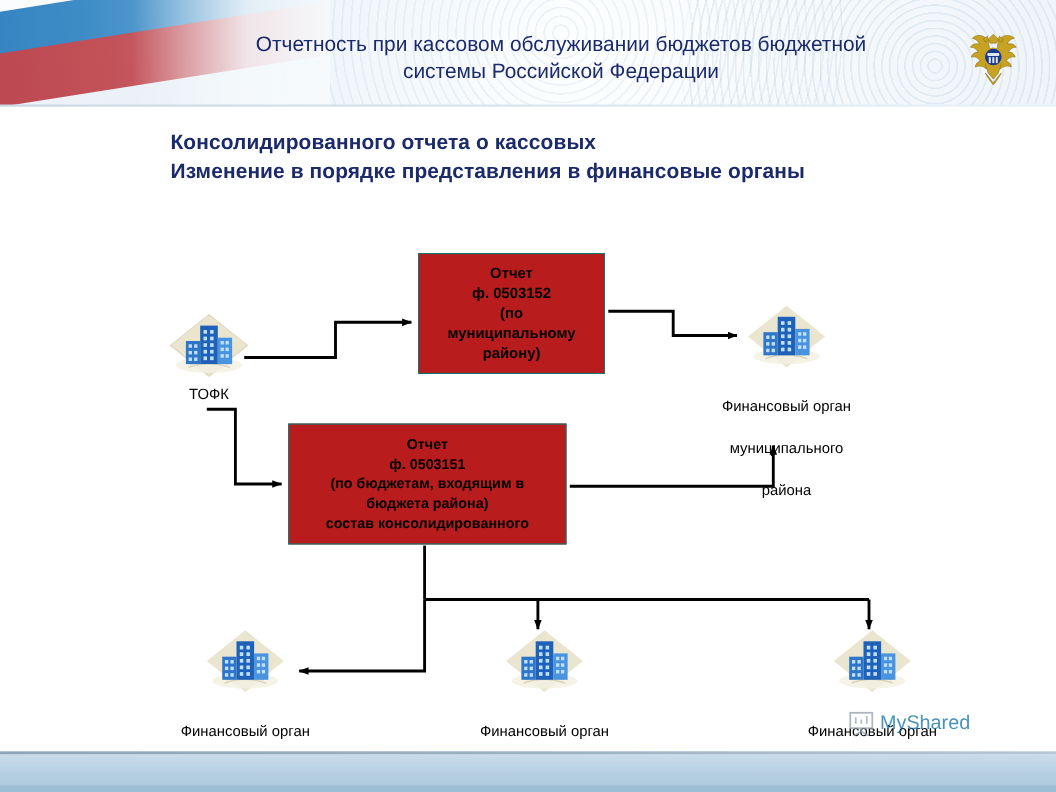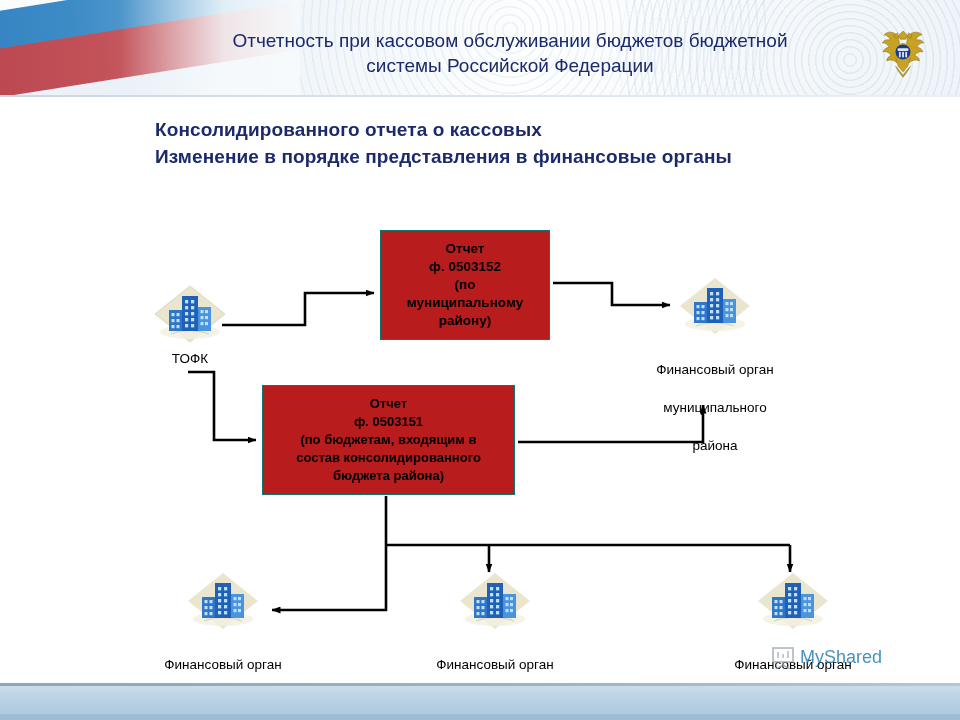--- a/index.html
+++ b/index.html
@@ -293,22 +293,22 @@
       <span class="l">муниципальному</span>
       <span class="l">району)</span>
     </div>
   </div>
 
   <div class="node-box" id="box-report-151">
     <div class="inner">
       <span class="l">Отчет</span>
       <span class="l">ф. 0503151</span>
       <span class="l">(по бюджетам, входящим в</span>
+      <span class="l">бюджета района)</span>
       <span class="l">состав консолидированного</span>
-      <span class="l">бюджета района)</span>
     </div>
   </div>
 
   <div class="icon-node" id="node-tofk" style="left:145px; top:283px; width:90px;">
     <div class="bldg-icon">
       <svg viewBox="0 0 78 64" width="78" height="64" aria-hidden="true">
         <polygon points="39,3 74,31 39,59 4,31" fill="#e9e5cf"></polygon>
         <polygon points="39,3 74,31 39,59 4,31" fill="none" stroke="#dcd7bd" stroke-width="1"></polygon>
         <ellipse cx="39" cy="49" rx="30" ry="7" fill="#f3f0e2" opacity=".85"></ellipse>
         <path d="M22 48 q16 -7 34 0" fill="none" stroke="#cfcaae" stroke-width="1.2"></path>

